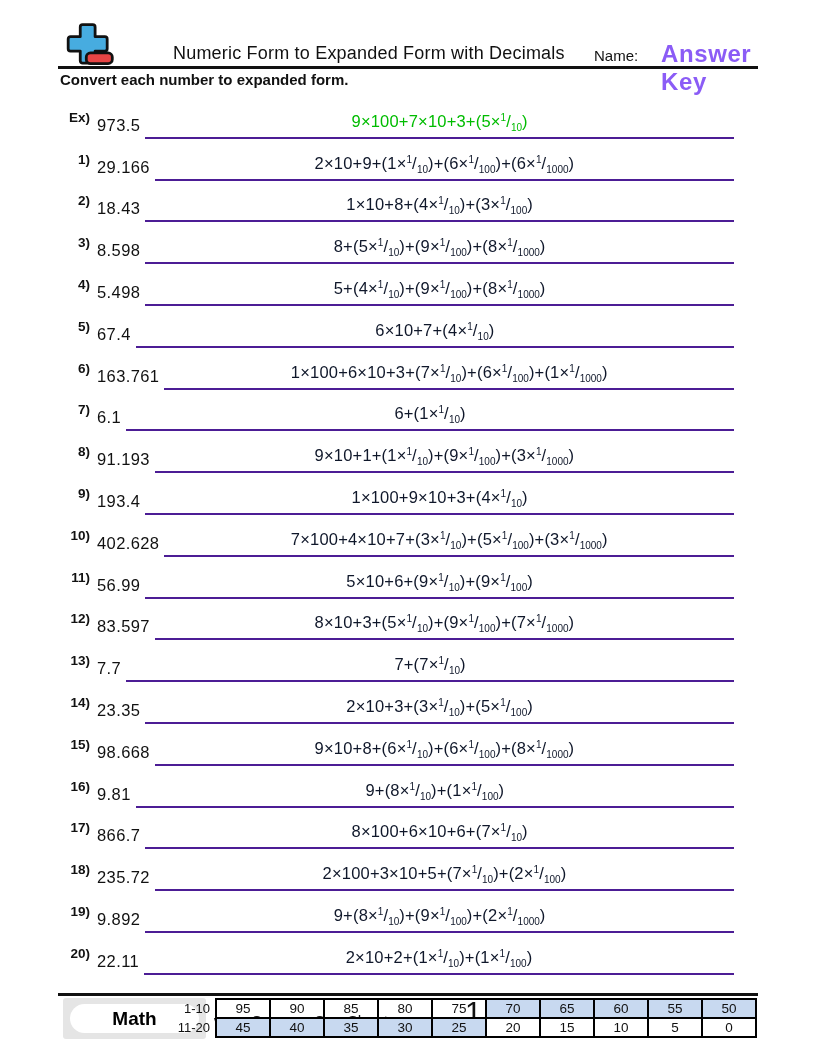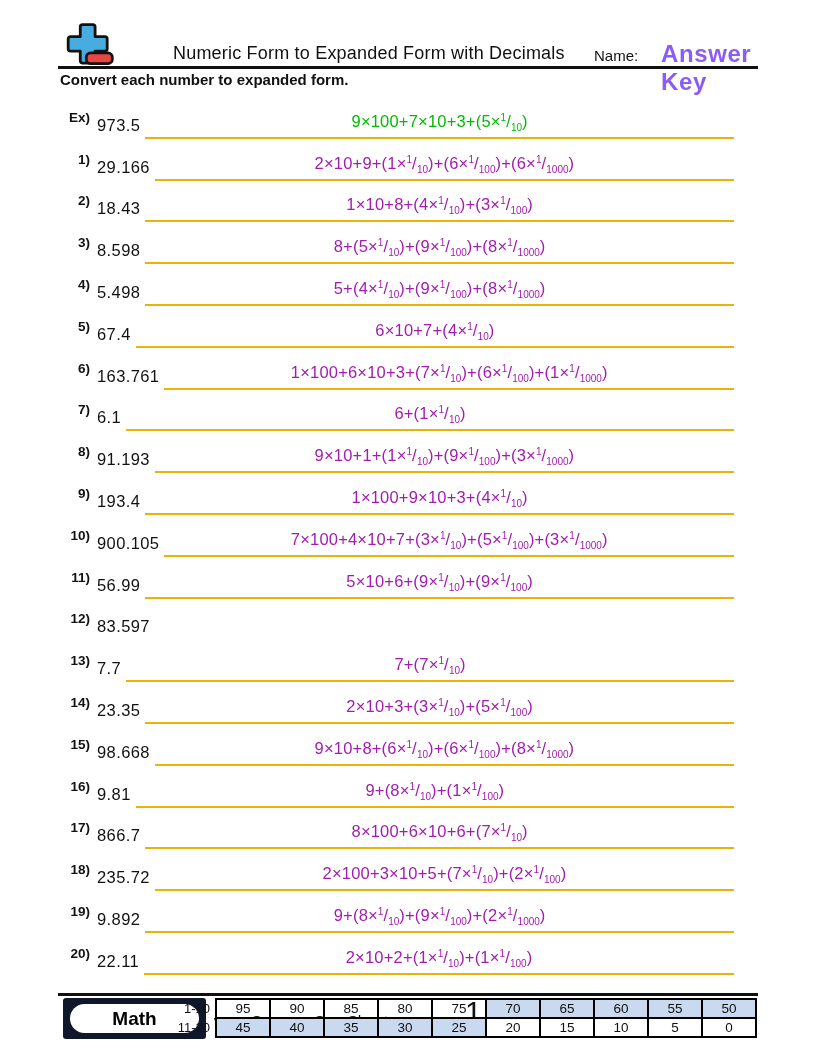--- a/index.html
+++ b/index.html
@@ -21,33 +21,33 @@
   .instruction { position:absolute; left:22px; top:71px;
                  font-size:15px; font-weight:bold; }
 
   
   .problems { position:absolute; left:20px; right:20px; top:97px; }
   .row { display:flex; align-items:flex-end; height:41.8px; }
   .plabel { width:32px; flex:0 0 32px; text-align:right;
             font-size:13.5px; font-weight:bold; padding-bottom:14px; }
   .pval { font-size:16.5px; padding:0 5px 4px 7px; letter-spacing:0.4px;
           white-space:nowrap; }
-  .ans { flex:1; margin-right:24px; border-bottom:2px solid #eab308;
+  .ans { flex:1; margin-right:24px; border-bottom:2px solid #4c1d95;
          text-align:center; }
-  .ans-text { display:inline-block; font-size:16.5px; color:#a21caf;
+  .ans-text { display:inline-block; font-size:16.5px; color:#0f172a;
               padding-bottom:4px; white-space:nowrap; letter-spacing:0.2px; }
   .row.green .ans-text { color:#00bc00; }
   .fs { font-size:10px; vertical-align:6px; letter-spacing:0; }
   .fb { font-size:10px; vertical-align:-4px; letter-spacing:0; }
 
   
   .footer-rule { position:absolute; left:20px; right:20px; top:993px;
                  height:3px; background:#111; }
   .subject-box { position:absolute; left:25px; top:998px; width:143px;
-                 height:41px; background:#0f172a; border-radius:3px;
+                 height:41px; background:#e5e5e5; border-radius:3px;
                  display:flex; align-items:center; justify-content:center; }
   .subject-pill { background:#fff; border-radius:15px; width:129px; height:29px;
                   display:flex; align-items:center; justify-content:center;
                   font-size:19px; font-weight:bold; color:#000; }
   .website { position:absolute; left:176px; top:1012px; font-size:15.5px; }
   .page-number { position:absolute; left:427px; top:995px; font-size:30px; }
   .score-table { position:absolute; right:21px; top:998px;
                  border-collapse:collapse; font-size:13.5px; }
   .score-table td.lbl { border:none; text-align:right; padding:0 5px 0 0;
                         font-size:13px; }
@@ -119,31 +119,32 @@
     <span class="pval">91.193</span>
     <span class="ans"><span class="ans-text">9×10+1+(1×<sup class="fs">1</sup>/<sub class="fb">10</sub>)+(9×<sup class="fs">1</sup>/<sub class="fb">100</sub>)+(3×<sup class="fs">1</sup>/<sub class="fb">1000</sub>)</span></span>
   </div>
       <div class="row">
     <span class="plabel">9)</span>
     <span class="pval">193.4</span>
     <span class="ans"><span class="ans-text">1×100+9×10+3+(4×<sup class="fs">1</sup>/<sub class="fb">10</sub>)</span></span>
   </div>
       <div class="row">
     <span class="plabel">10)</span>
-    <span class="pval">900.105</span>
+    <span class="pval">402.628</span>
     <span class="ans"><span class="ans-text">7×100+4×10+7+(3×<sup class="fs">1</sup>/<sub class="fb">10</sub>)+(5×<sup class="fs">1</sup>/<sub class="fb">100</sub>)+(3×<sup class="fs">1</sup>/<sub class="fb">1000</sub>)</span></span>
   </div>
       <div class="row">
     <span class="plabel">11)</span>
     <span class="pval">56.99</span>
     <span class="ans"><span class="ans-text">5×10+6+(9×<sup class="fs">1</sup>/<sub class="fb">10</sub>)+(9×<sup class="fs">1</sup>/<sub class="fb">100</sub>)</span></span>
   </div>
       <div class="row">
     <span class="plabel">12)</span>
     <span class="pval">83.597</span>
+    <span class="ans"><span class="ans-text">8×10+3+(5×<sup class="fs">1</sup>/<sub class="fb">10</sub>)+(9×<sup class="fs">1</sup>/<sub class="fb">100</sub>)+(7×<sup class="fs">1</sup>/<sub class="fb">1000</sub>)</span></span>
   </div>
       <div class="row">
     <span class="plabel">13)</span>
     <span class="pval">7.7</span>
     <span class="ans"><span class="ans-text">7+(7×<sup class="fs">1</sup>/<sub class="fb">10</sub>)</span></span>
   </div>
       <div class="row">
     <span class="plabel">14)</span>
     <span class="pval">23.35</span>
     <span class="ans"><span class="ans-text">2×10+3+(3×<sup class="fs">1</sup>/<sub class="fb">10</sub>)+(5×<sup class="fs">1</sup>/<sub class="fb">100</sub>)</span></span>

